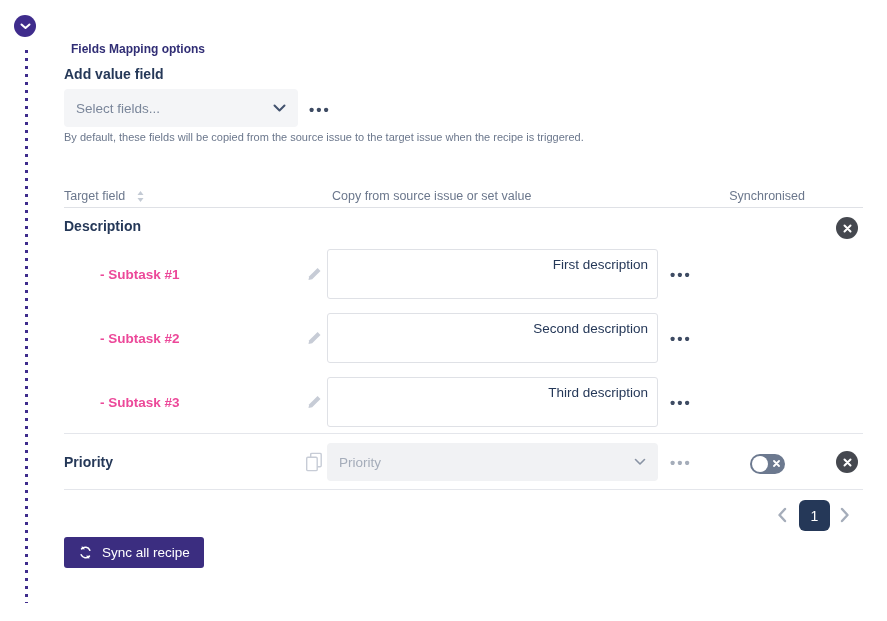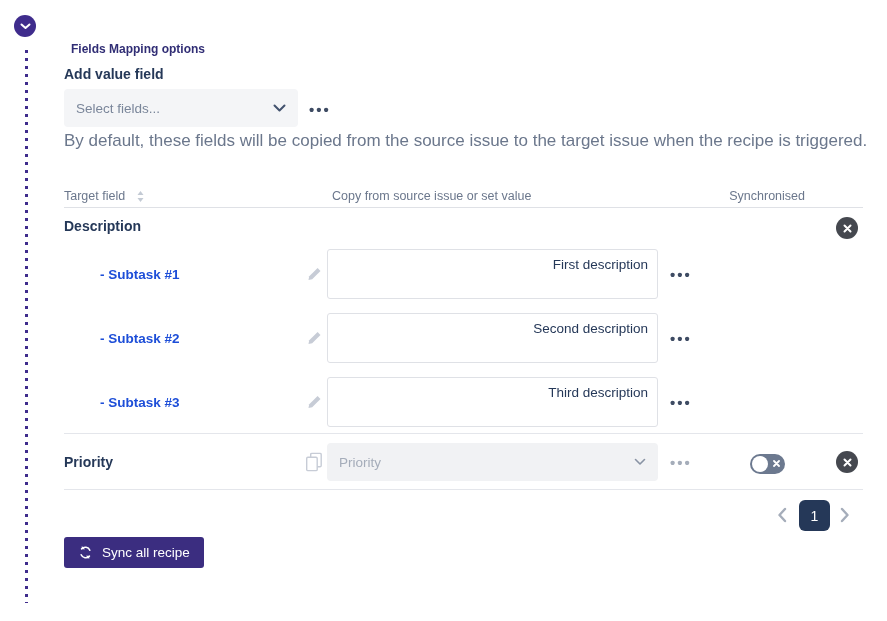--- a/index.html
+++ b/index.html
@@ -13,39 +13,39 @@
     background:repeating-linear-gradient(to bottom,var(--accent-purple,#3F2C8C) 0 3px,transparent 3px 8px);}
 
   
   .add-label{position:absolute;left:64px;top:66px;font-size:14px;font-weight:700;color:var(--dark-navy,#253858);}
   .select{position:absolute;left:64px;top:89px;width:234px;height:38px;box-sizing:border-box;background:#F4F5F7;
     border-radius:4px;display:flex;align-items:center;padding:0 12px;cursor:pointer;}
   .select .ph{font-size:13.5px;color:#7A869A;}
   .select svg{margin-left:auto;}
   .more{border:none;background:none;color:#3E4B63;font-weight:700;font-size:15px;letter-spacing:2px;cursor:pointer;padding:0;line-height:1;}
   .top-more{position:absolute;left:309px;top:102px;}
-  .helper{position:absolute;left:64px;top:131px;margin:0;font-size:17px;color:#6B778C;}
+  .helper{position:absolute;left:64px;top:131px;margin:0;font-size:11px;color:#6B778C;}
 
   
   .table{position:absolute;left:64px;top:188px;width:799px;}
   .thead{position:relative;height:19px;border-bottom:1px solid #DFE1E6;font-size:12.5px;color:#6B778C;}
   .th-target{position:absolute;left:0;top:1px;display:flex;align-items:center;gap:12px;cursor:pointer;}
   .th-copy{position:absolute;left:268px;top:1px;}
   .th-sync{position:absolute;right:58px;top:1px;}
 
   .desc-row{position:relative;height:41px;}
   .field-label{font-size:14px;font-weight:600;color:var(--dark-navy,#253858);}
   .desc-row .field-label{position:absolute;left:0;top:10px;}
   .x-btn{position:absolute;left:772px;width:22px;height:22px;border:none;border-radius:50%;padding:0;
     background:var(--remove-gray,#45484F);display:flex;align-items:center;justify-content:center;cursor:pointer;}
   .desc-row .x-btn{top:9px;}
 
   .sub-row{position:relative;height:50px;margin-bottom:14px;}
   .sub-row.last{margin-bottom:6px;}
-  .sub-label{position:absolute;left:36px;top:50%;transform:translateY(-50%);font-size:13.5px;font-weight:600;color:#1d4ed8;}
+  .sub-label{position:absolute;left:36px;top:50%;transform:translateY(-50%);font-size:13.5px;font-weight:600;color:#ec4899;}
   .pencil{position:absolute;left:243px;top:50%;transform:translateY(-50%);line-height:0;}
   .value-input{position:absolute;left:263px;top:0;width:331px;height:50px;box-sizing:border-box;border:1px solid #DFE1E6;
     border-radius:3px;padding:7px 9px;font-family:"Liberation Sans",sans-serif;font-size:13.5px;color:var(--dark-navy,#253858);
     resize:none;outline:none;overflow:hidden;background:#fff;text-align:right;}
   .row-more{position:absolute;left:600px;top:50%;transform:translateY(-50%);width:34px;text-align:center;}
 
   .priority-row{position:relative;height:55px;border-top:1px solid #E4E6EB;border-bottom:1px solid #E4E6EB;}
   .priority-row .field-label{position:absolute;left:0;top:20px;}
   .copy-icon{position:absolute;left:242px;top:50%;transform:translateY(-50%);line-height:0;}
   .disabled-select{position:absolute;left:263px;top:9px;width:331px;height:38px;box-sizing:border-box;background:#F1F2F4;

